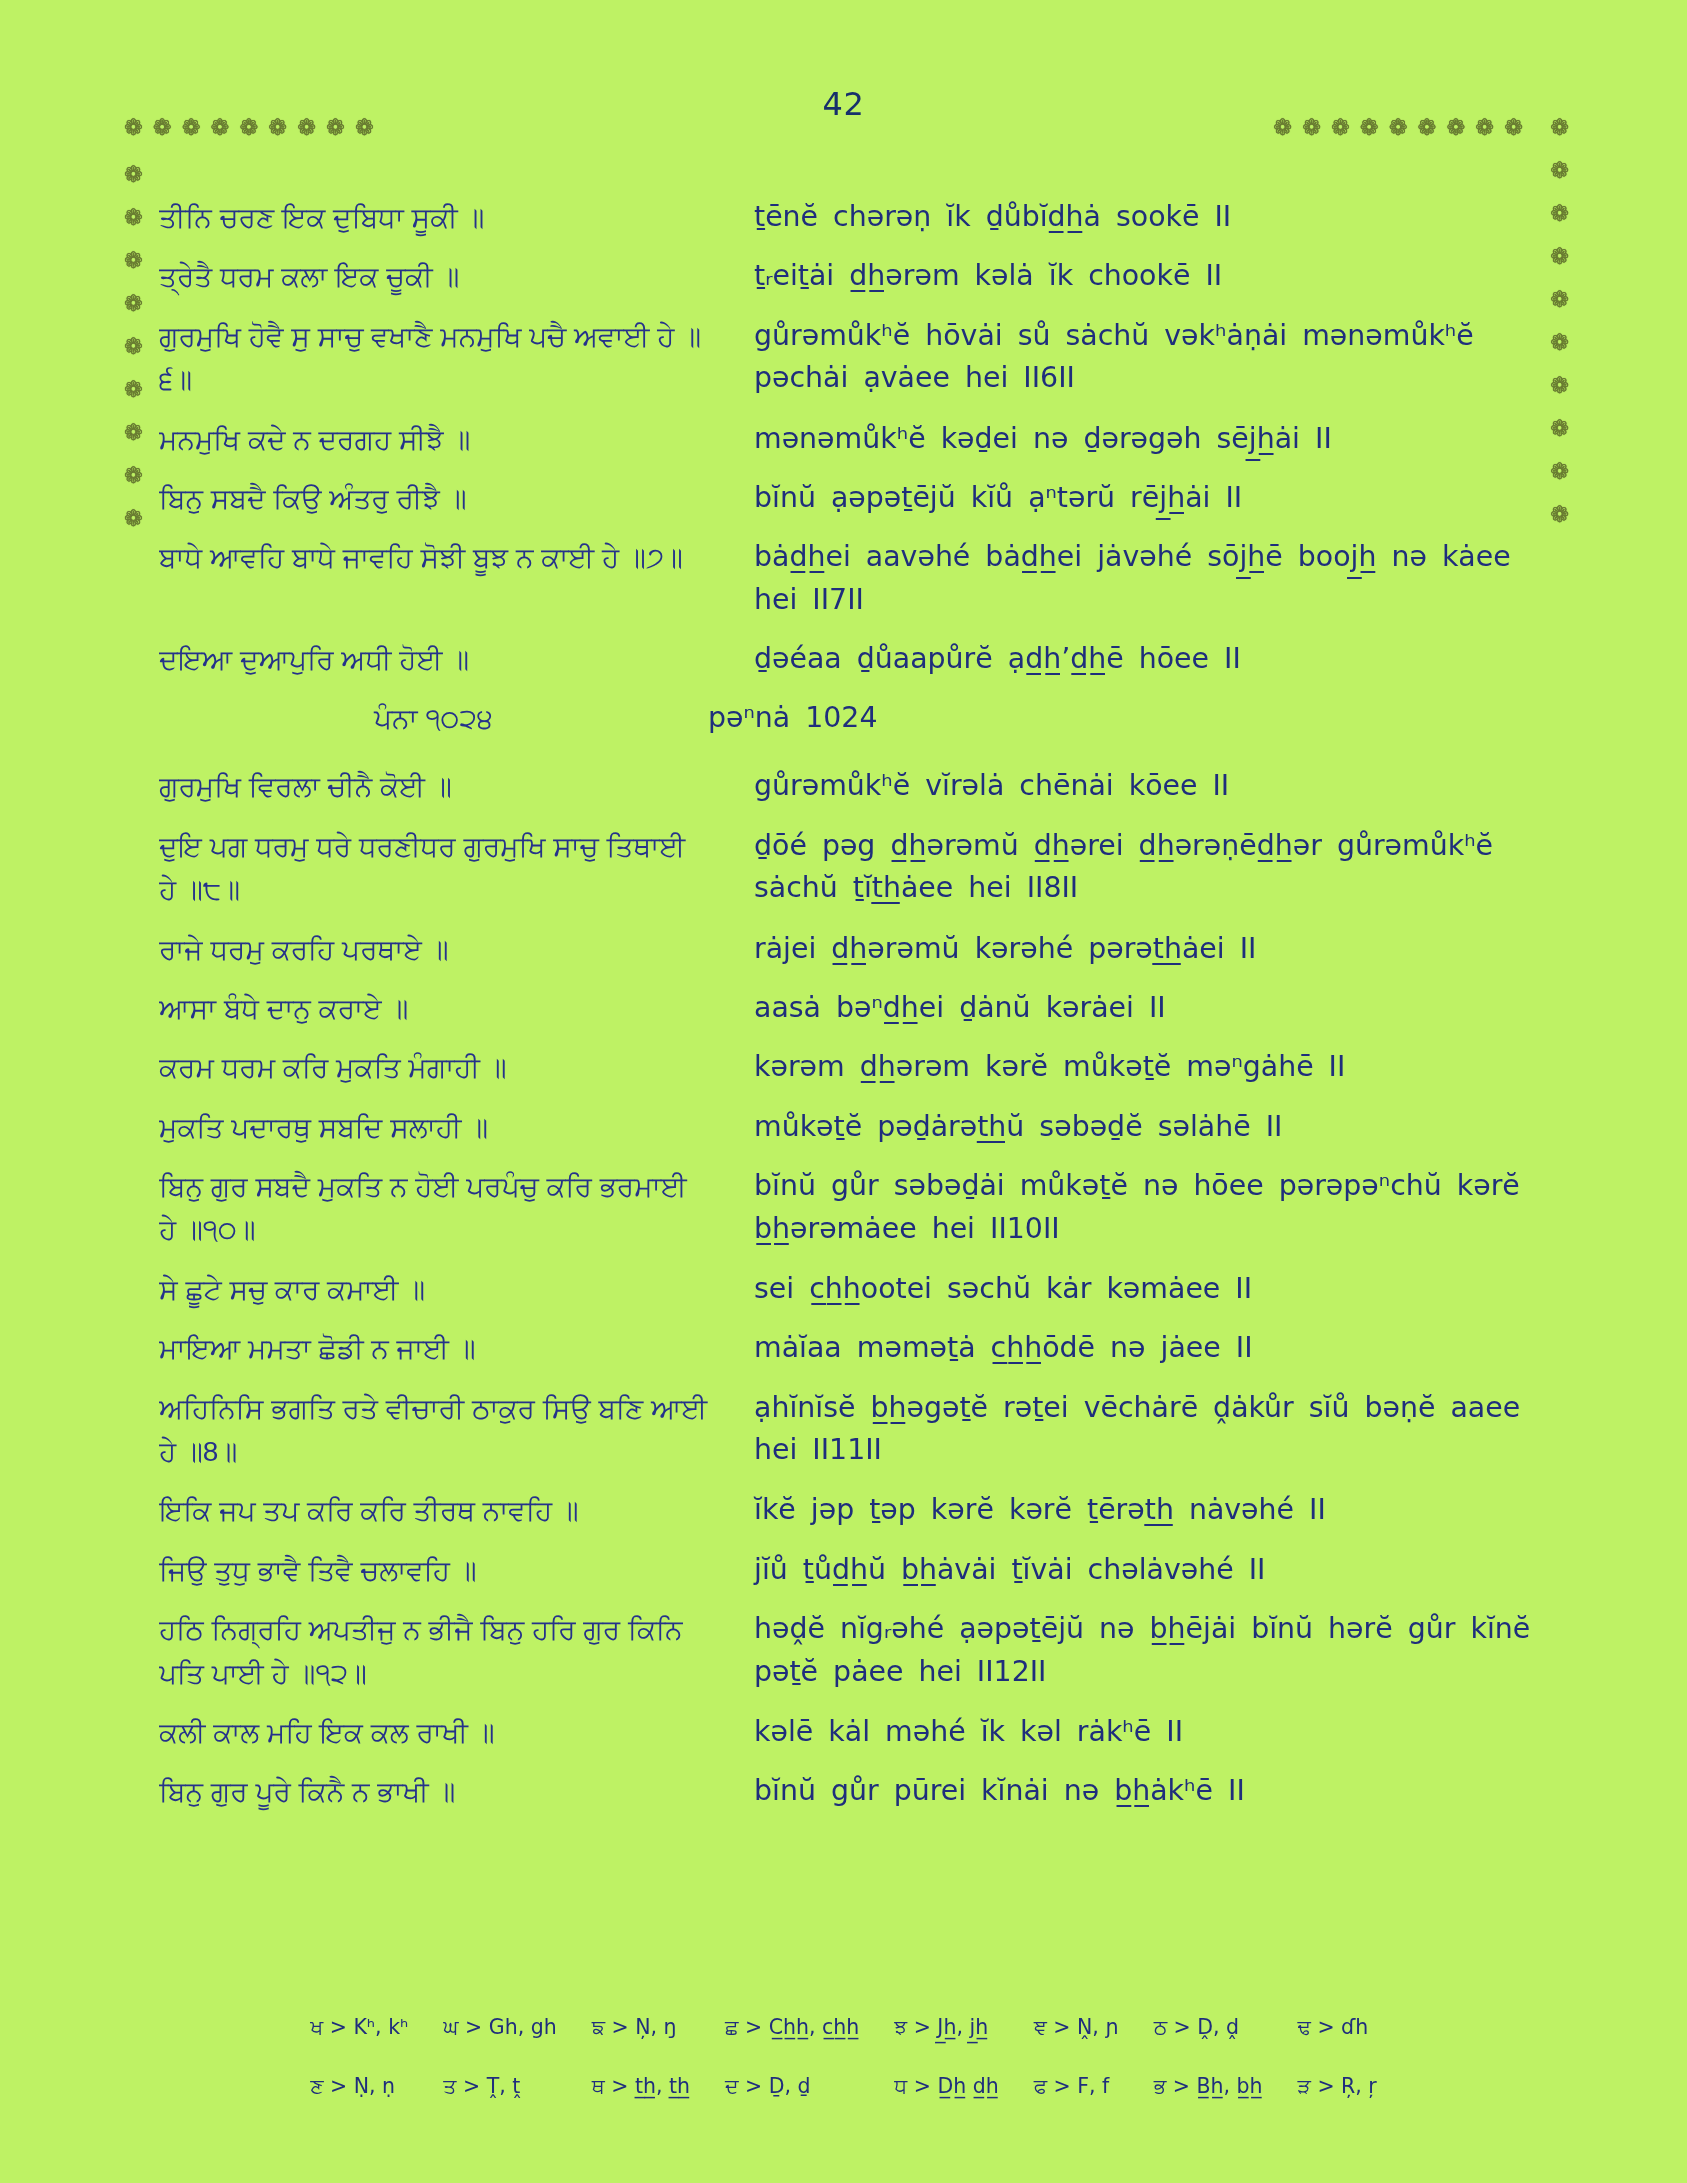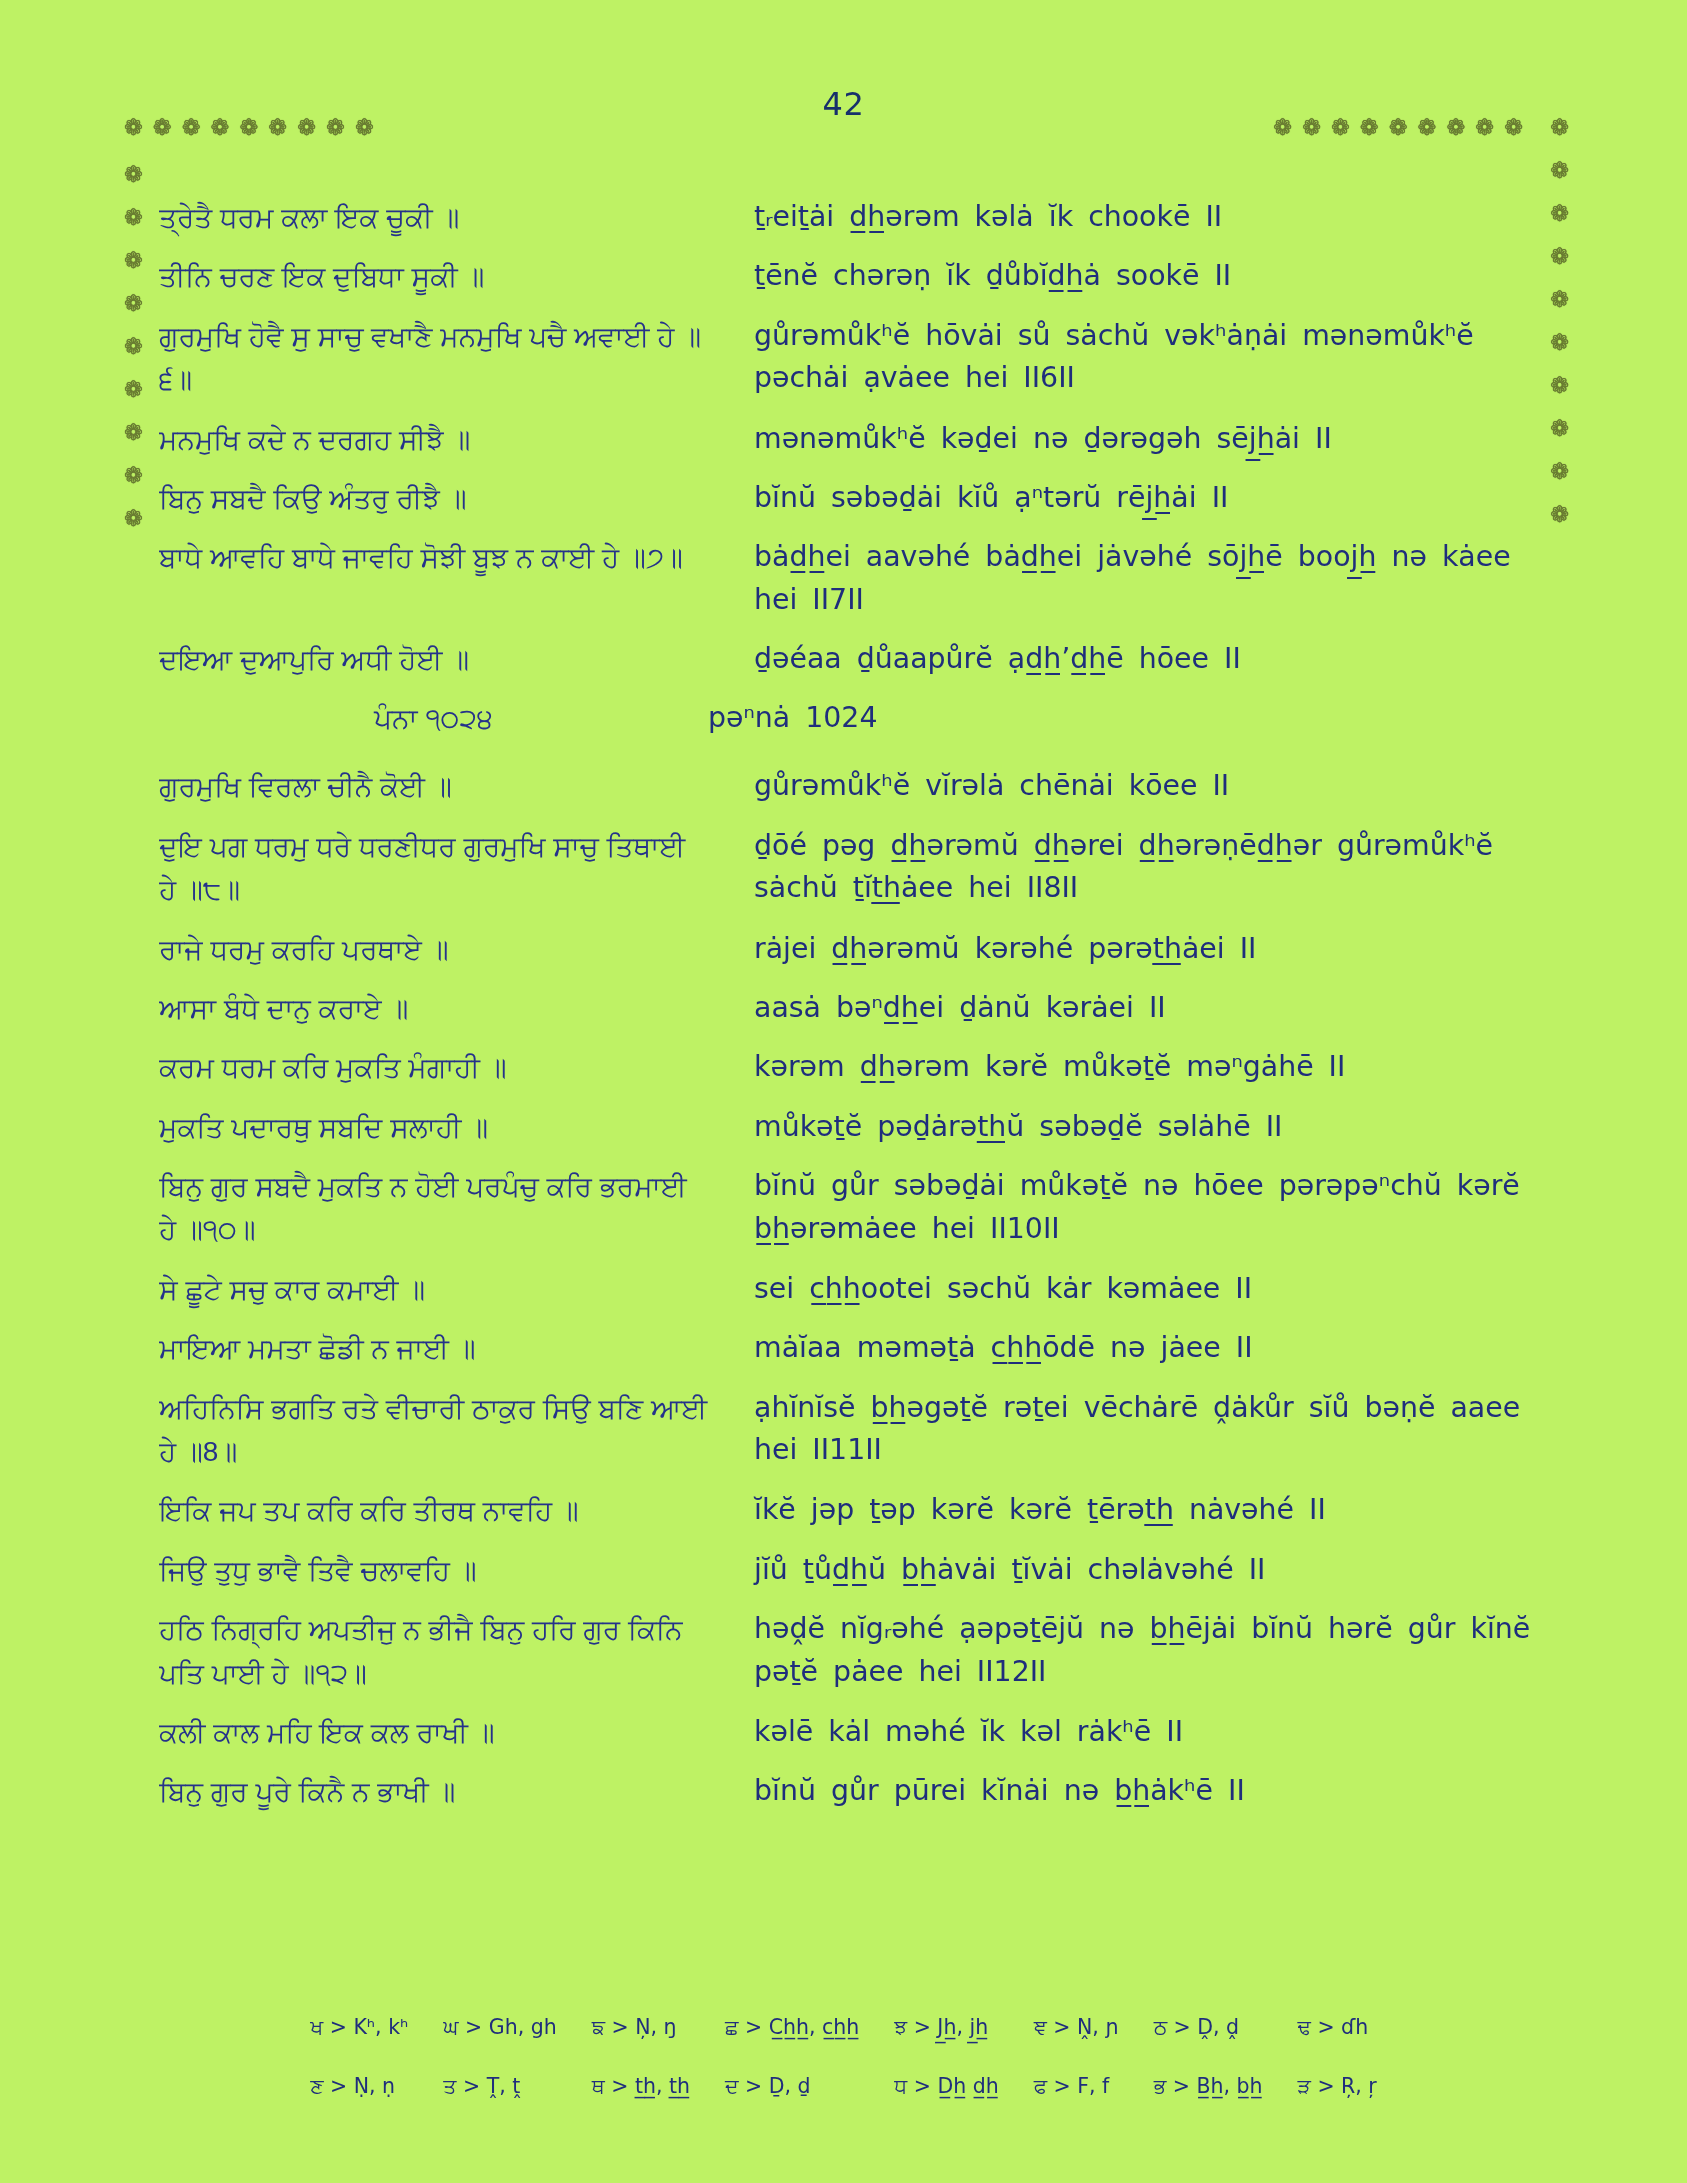--- a/index.html
+++ b/index.html
@@ -127,38 +127,38 @@
       <span class="fl">❁</span>
       <span class="fl">❁</span>
       <span class="fl">❁</span>
       <span class="fl">❁</span>
       <span class="fl">❁</span>
       <span class="fl">❁</span>
     </div>
 
   <main class="content">
       <div class="verse-row">
+        <div class="g-cell">ਤੀਨਿ ਚਰਣ ਇਕ ਦੁਬਿਧਾ ਸੂਕੀ ॥</div>
+        <div class="t-cell">ṯēnĕ chərəṇ ĭk ḏůbĭd̲h̲ȧ sookē II</div>
+      </div>
+      <div class="verse-row">
         <div class="g-cell">ਤ੍ਰੇਤੈ ਧਰਮ ਕਲਾ ਇਕ ਚੂਕੀ ॥</div>
         <div class="t-cell">ṯᵣeiṯȧi d̲h̲ərəm kəlȧ ĭk chookē II</div>
       </div>
       <div class="verse-row">
-        <div class="g-cell">ਤੀਨਿ ਚਰਣ ਇਕ ਦੁਬਿਧਾ ਸੂਕੀ ॥</div>
-        <div class="t-cell">ṯēnĕ chərəṇ ĭk ḏůbĭd̲h̲ȧ sookē II</div>
-      </div>
-      <div class="verse-row">
         <div class="g-cell">ਗੁਰਮੁਖਿ ਹੋਵੈ ਸੁ ਸਾਚੁ ਵਖਾਣੈ ਮਨਮੁਖਿ ਪਚੈ ਅਵਾਈ ਹੇ ॥੬॥</div>
         <div class="t-cell">gůrəmůkʰĕ hōvȧi sů sȧchŭ vəkʰȧṇȧi mənəmůkʰĕ pəchȧi ạvȧee hei II6II</div>
       </div>
       <div class="verse-row">
         <div class="g-cell">ਮਨਮੁਖਿ ਕਦੇ ਨ ਦਰਗਹ ਸੀਝੈ ॥</div>
         <div class="t-cell">mənəmůkʰĕ kəḏei nə ḏərəgəh sēj̲h̲ȧi II</div>
       </div>
       <div class="verse-row">
         <div class="g-cell">ਬਿਨੁ ਸਬਦੈ ਕਿਉ ਅੰਤਰੁ ਰੀਝੈ ॥</div>
-        <div class="t-cell">bĭnŭ səbəḏȧi kĭů ạⁿtərŭ rēj̲h̲ȧi II</div>
+        <div class="t-cell">bĭnŭ ạəpəṯējŭ kĭů ạⁿtərŭ rēj̲h̲ȧi II</div>
       </div>
       <div class="verse-row">
         <div class="g-cell">ਬਾਧੇ ਆਵਹਿ ਬਾਧੇ ਜਾਵਹਿ ਸੋਝੀ ਬੂਝ ਨ ਕਾਈ ਹੇ ॥੭॥</div>
         <div class="t-cell">bȧd̲h̲ei aavəhé bȧd̲h̲ei jȧvəhé sōj̲h̲ē booj̲h̲ nə kȧee hei II7II</div>
       </div>
       <div class="verse-row">
         <div class="g-cell">ਦਇਆ ਦੁਆਪੁਰਿ ਅਧੀ ਹੋਈ ॥</div>
         <div class="t-cell">ḏəéaa ḏůaapůrĕ ạd̲h̲’d̲h̲ē hōee II</div>
       </div>
       <div class="verse-row pagebreak">

